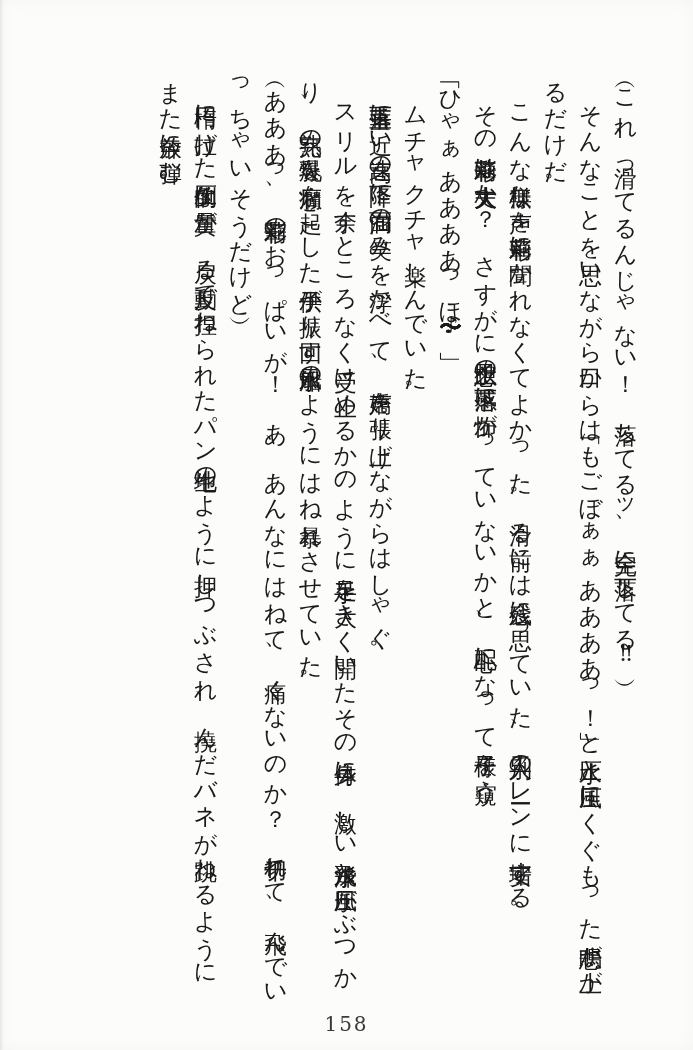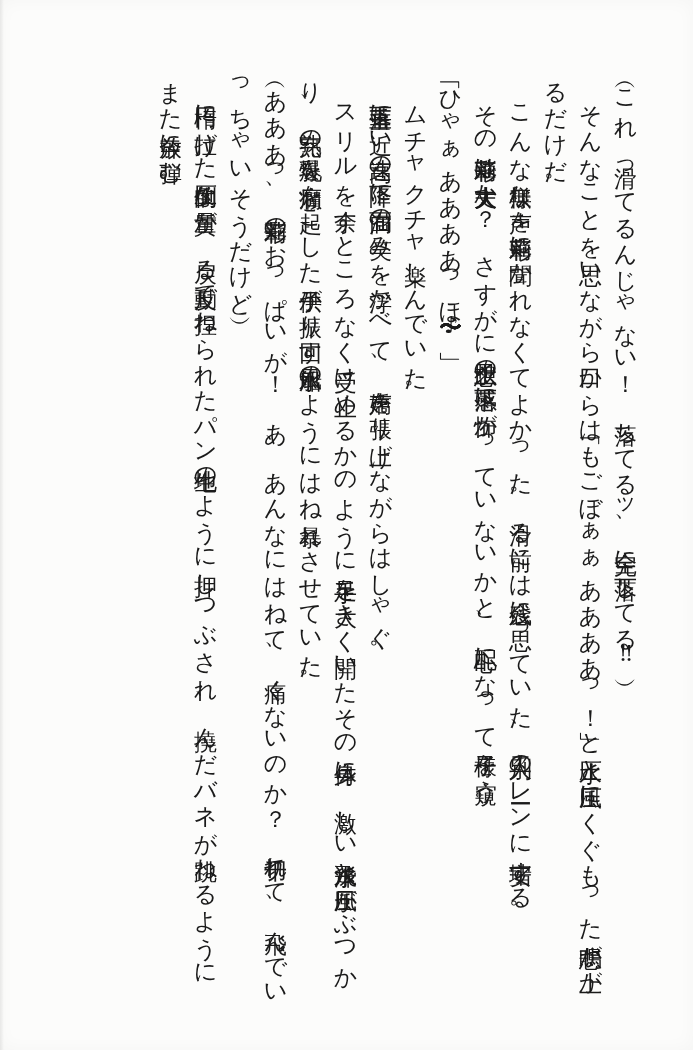--- a/index.html
+++ b/index.html
@@ -76,14 +76,15 @@
     <p class="para indent">こんな無様な声を彩莉華に聞かれなくてよかった。滑る前には残念に思っていた、二人別々のレーンに安堵する。</p>
     <p class="para indent">その彩莉華は大丈夫か？　さすがに予想以上の落下感に怖がっていないかと、心配になって様子を窺う。</p>
     <p class="para bracket">「ひゃぁああああっほ〜〜〜〜〜〜〜〜〜♪」</p>
     <p class="para indent">ムチャクチャ楽しんでいた。</p>
     <p class="para indent">垂直落下に近い高速の降下に満面の笑みを浮かべて、嬌声を張り上げながらはしゃぐ。</p>
     <p class="para indent">スリルを余すところなく受け止めるかのように手足を大きく開いたその身体に、激しい水飛沫と風圧がぶつかり、完熟の爆乳を癇癪を起こした子供が振り回す水風船のようにはね暴れさせていた。</p>
     <p class="para bracket">（あああっ、彩莉華のおっぱいが！　あ、あんなにはねて、痛くないのか？　千切れて、飛んでいっちゃいそうだけど）</p>
     <p class="para indent">楕円に拉げた圧倒的な質量が、戻る反動で捏ねられたパン生地のように押しつぶされ、撓んだバネが跳ねるようにまた奔放に弾む。</p>
   </main>
 
+  <footer class="folio">158</footer>
 
 </div>
 
 </body></html>

